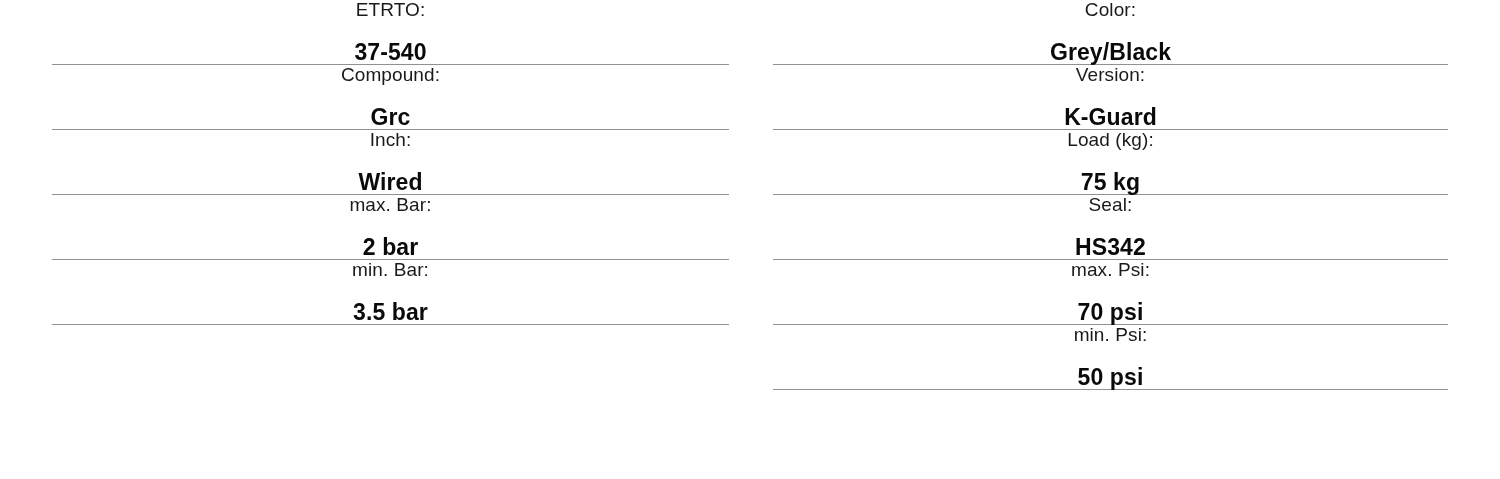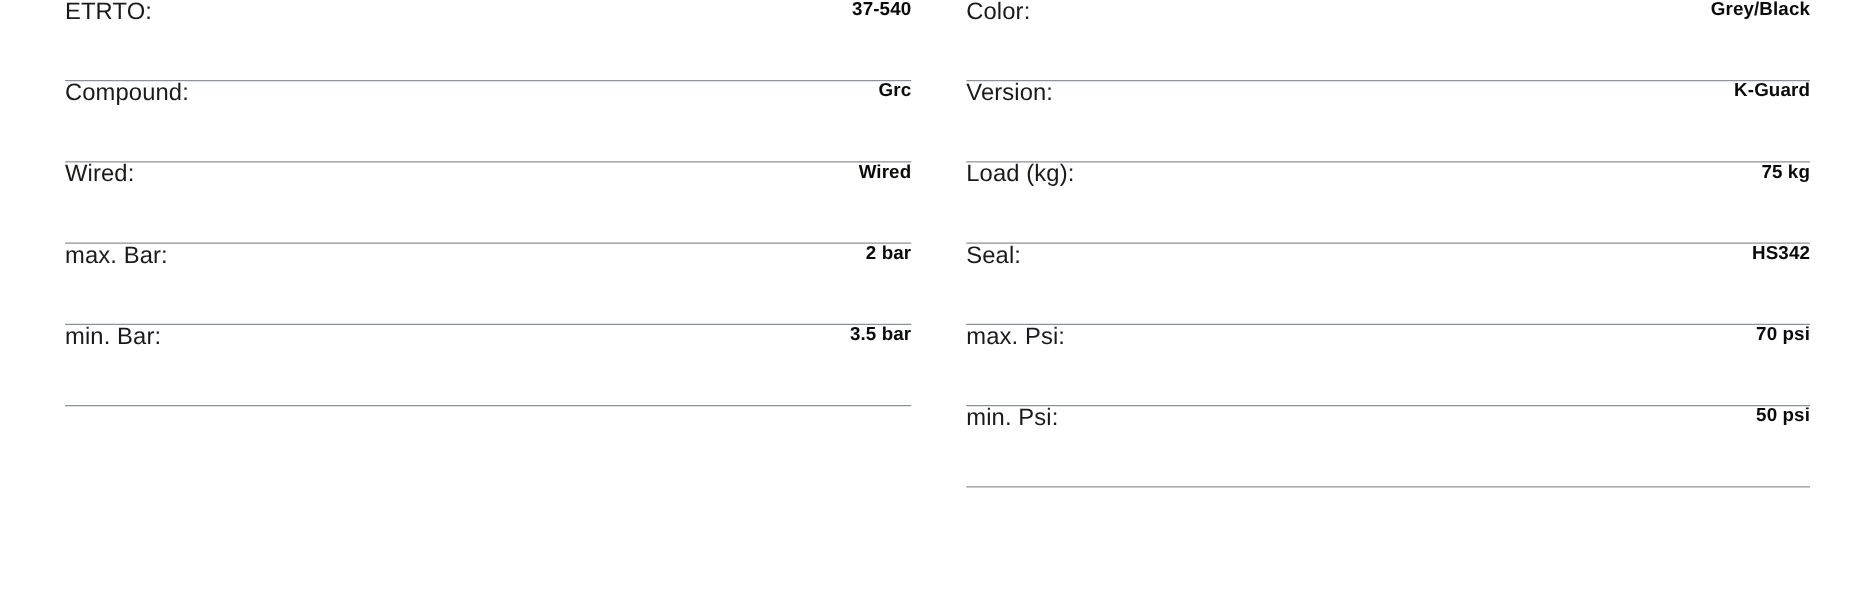--- a/index.html
+++ b/index.html
@@ -46,38 +46,39 @@
   #spec-column-right {
     width: 727px;
     padding-left: 0px;
     padding-right: 52px;
   }
 
   .spec-row {
     box-sizing: border-box;
     height: 65px;
     display: flex;
-    flex-direction: row;
+    flex-direction: column;
+    align-items: center;
     justify-content: space-between;
     border-bottom: 1px solid #8d9299;
     padding: 0;
     white-space: nowrap;
   }
 
   .spec-label {
     font-size: 19px;
     font-weight: 400;
     color: #1a1a1a;
     letter-spacing: 0.1px;
     line-height: 1;
     text-align: left;
   }
 
   .spec-value {
-    font-size: 15px;
+    font-size: 23px;
     font-weight: 700;
     color: #0a0a0a;
     letter-spacing: 0.1px;
     line-height: 1;
     text-align: right;
   }
 </style>
 </head>
 <body>
 
@@ -89,21 +90,21 @@
       <span class="spec-label">ETRTO:</span>
       <span class="spec-value">37-540</span>
     </div>
 
     <div class="spec-row">
       <span class="spec-label">Compound:</span>
       <span class="spec-value">Grc</span>
     </div>
 
     <div class="spec-row">
-      <span class="spec-label">Wired:</span>
+      <span class="spec-label">Inch:</span>
       <span class="spec-value">Wired</span>
     </div>
 
 
 
     <div class="spec-row">
       <span class="spec-label">max. Bar:</span>
       <span class="spec-value">2 bar</span>
     </div>
 

